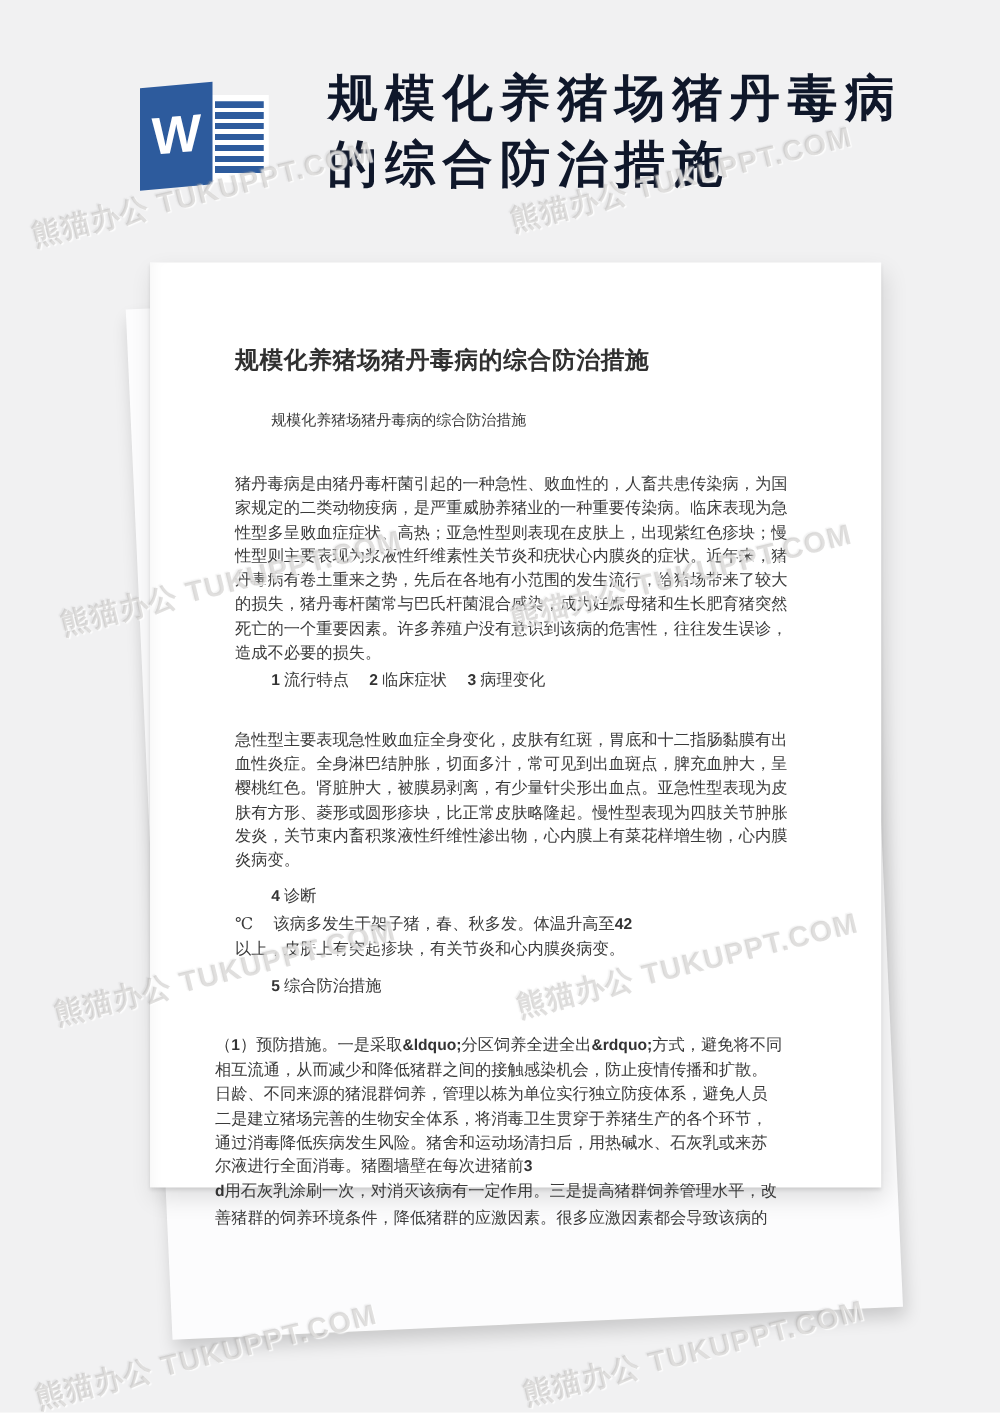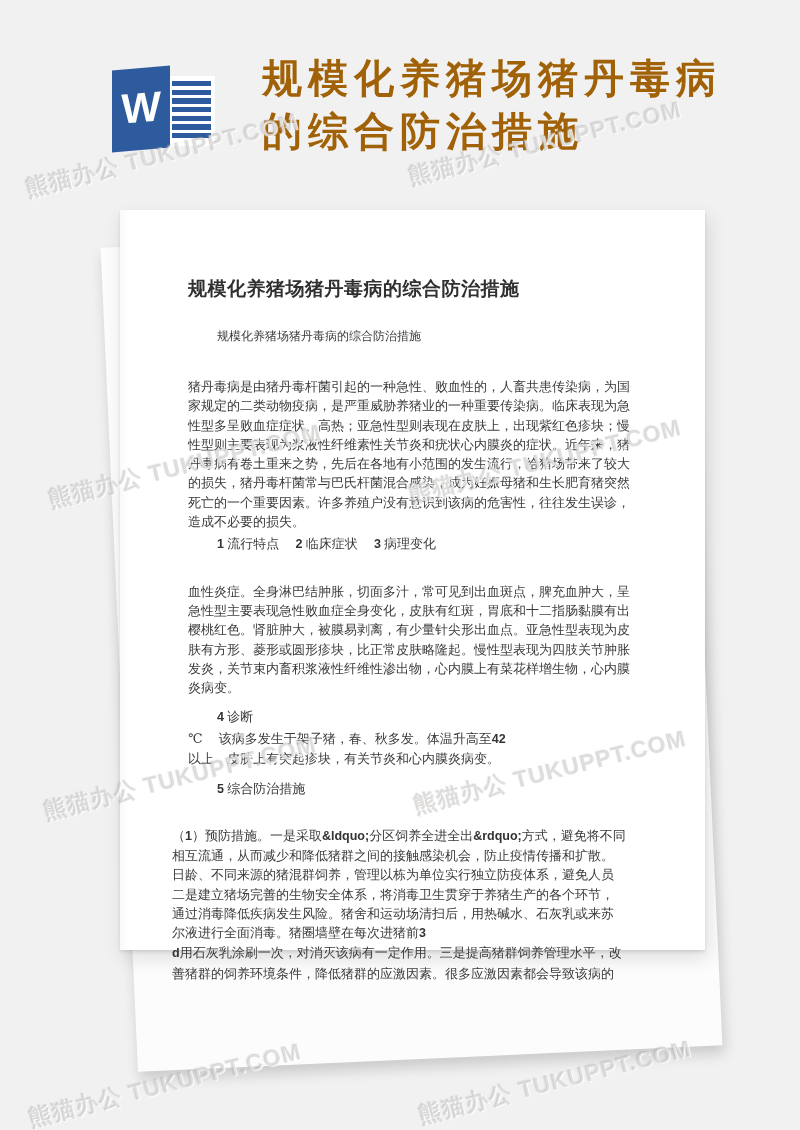--- a/index.html
+++ b/index.html
@@ -28,21 +28,21 @@
     display:flex;align-items:center;justify-content:center;
   }
   .icon-cover span{
     font-family:"Liberation Sans","DejaVu Sans",sans-serif;
     font-weight:700;font-size:42px;color:#ffffff;line-height:1;padding-bottom:2px;
   }
   .header-title{
     position:absolute;left:262px;top:52px;margin:0;
     font-family:"Liberation Serif","DejaVu Serif",serif;
     font-weight:700;font-size:40px;line-height:53px;letter-spacing:6px;
-    color:#a16207;white-space:nowrap;
+    color:#0f172a;white-space:nowrap;
   }
 
   
   .back-page{
     position:absolute;left:119px;top:234px;width:585px;height:825px;
     background:#fcfcfd;
     transform:rotate(-2.6deg);
     box-shadow:2px 8px 14px rgba(0,0,0,0.16);
   }
   .page{
@@ -115,22 +115,22 @@
           <div class="line">性型则主要表现为浆液性纤维素性关节炎和疣状心内膜炎的症状。近年来，猪</div>
           <div class="line">丹毒病有卷土重来之势，先后在各地有小范围的发生流行，给猪场带来了较大</div>
           <div class="line">的损失，猪丹毒杆菌常与巴氏杆菌混合感染，成为妊娠母猪和生长肥育猪突然</div>
           <div class="line">死亡的一个重要因素。许多养殖户没有意识到该病的危害性，往往发生误诊，</div>
           <div class="line">造成不必要的损失。</div>
         </div>
         <div class="heading blk1">
           <div class="line"><b class="asc">1</b> 流行特点　 <b class="asc">2</b> 临床症状　 <b class="asc">3</b> 病理变化</div>
         </div>
         <div class="para blk2">
+          <div class="line">急性型主要表现急性败血症全身变化，皮肤有红斑，胃底和十二指肠黏膜有出</div>
           <div class="line">血性炎症。全身淋巴结肿胀，切面多汁，常可见到出血斑点，脾充血肿大，呈</div>
-          <div class="line">急性型主要表现急性败血症全身变化，皮肤有红斑，胃底和十二指肠黏膜有出</div>
           <div class="line">樱桃红色。肾脏肿大，被膜易剥离，有少量针尖形出血点。亚急性型表现为皮</div>
           <div class="line">肤有方形、菱形或圆形疹块，比正常皮肤略隆起。慢性型表现为四肢关节肿胀</div>
           <div class="line">发炎，关节束内畜积浆液性纤维性渗出物，心内膜上有菜花样增生物，心内膜</div>
           <div class="line">炎病变。</div>
         </div>
         <div class="heading blk3">
           <div class="line"><b class="asc">4</b> 诊断</div>
         </div>
         <div class="para blk4">
           <div class="line">℃　 该病多发生于架子猪，春、秋多发。体温升高至<b class="asc">42</b></div>

